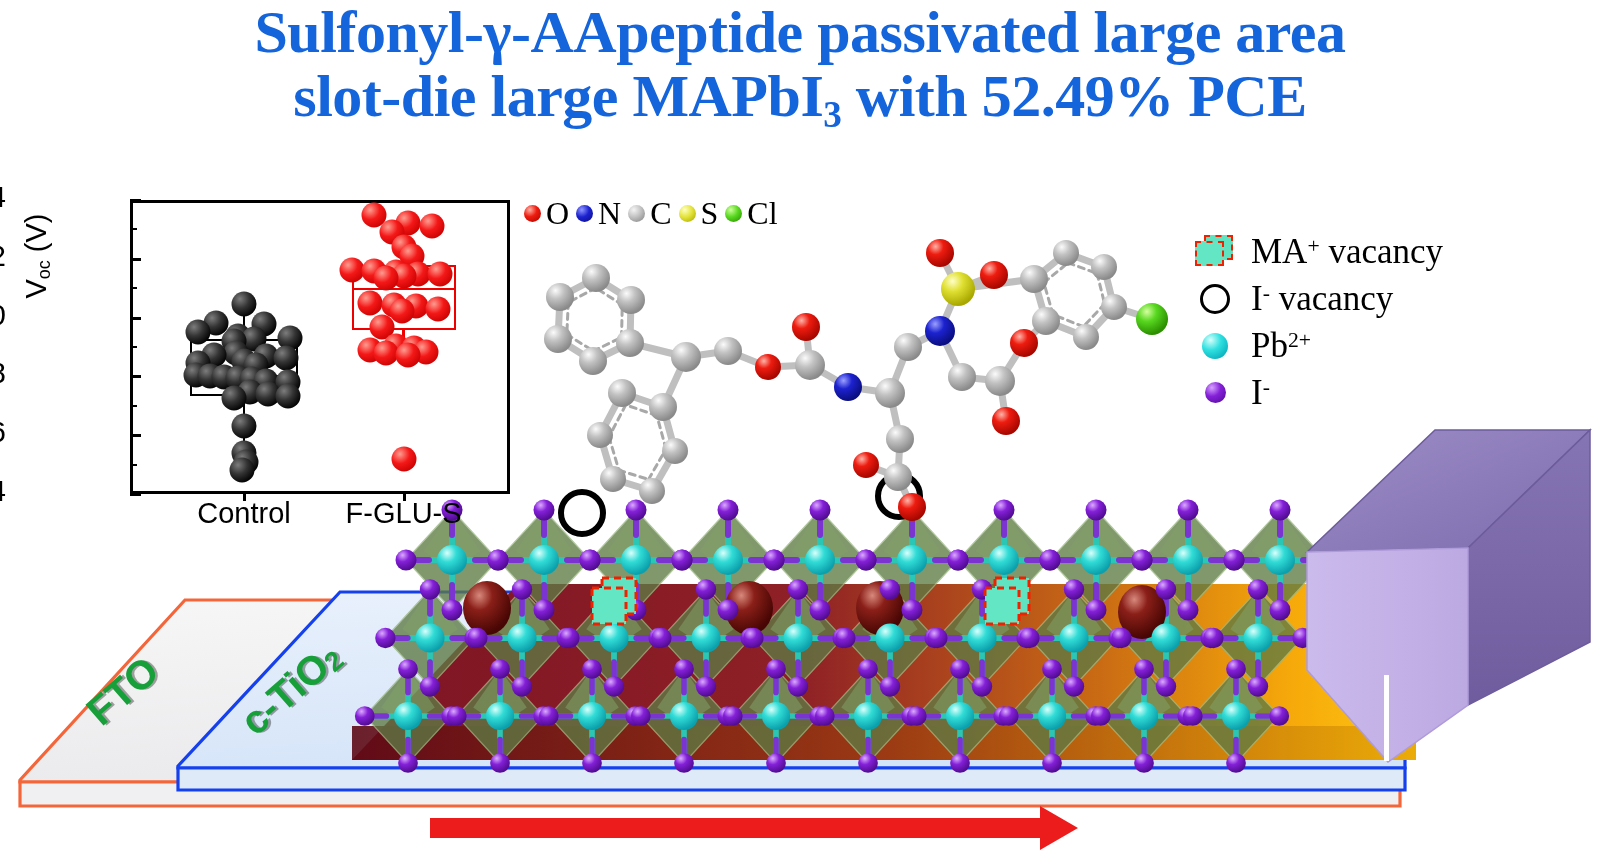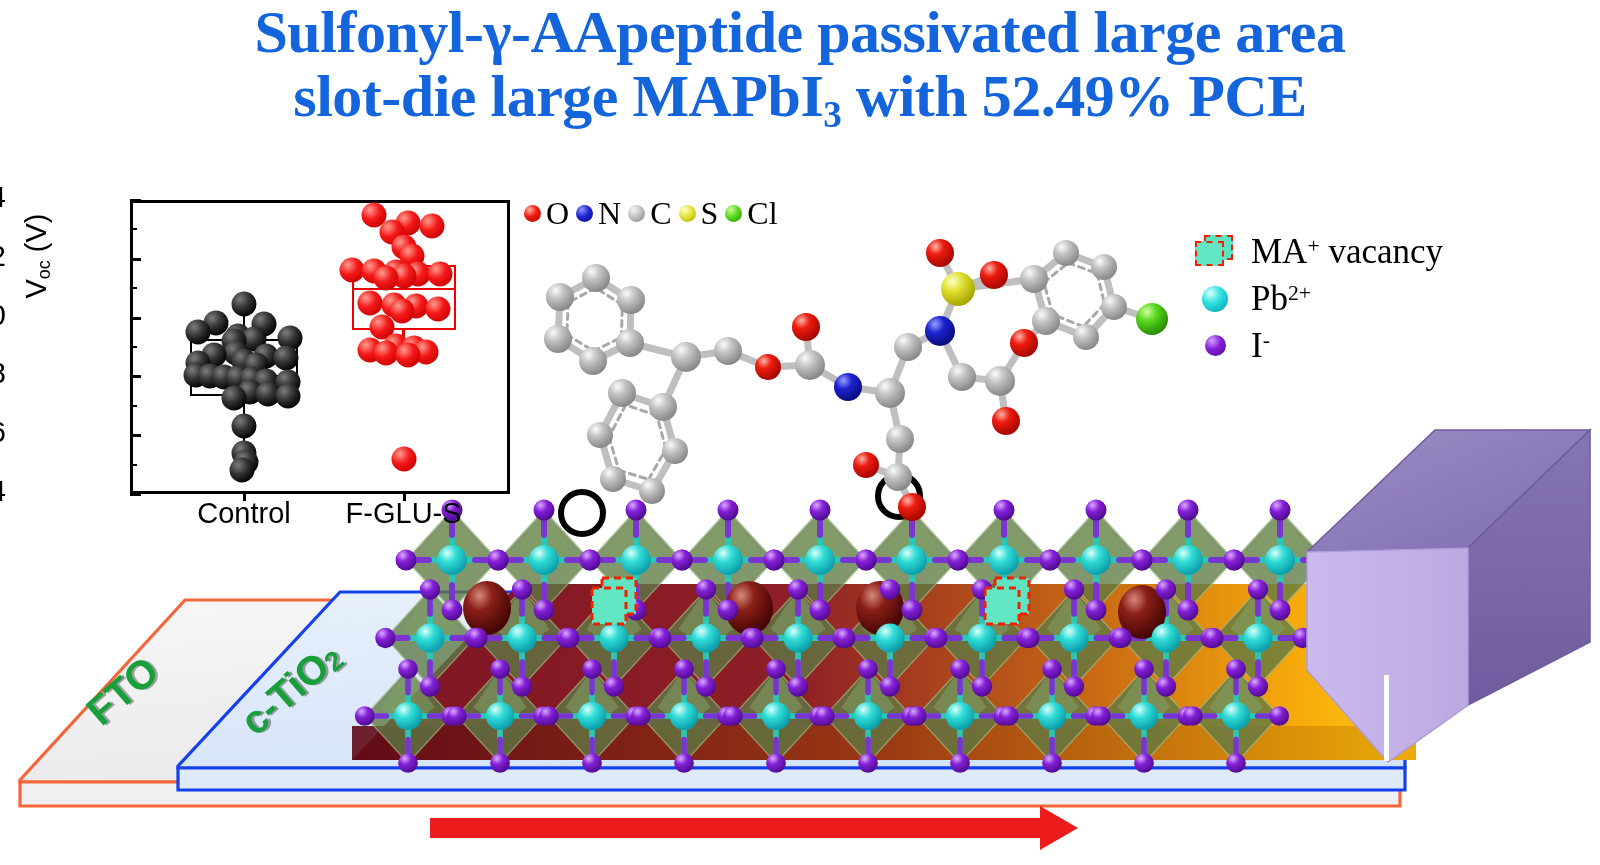--- a/index.html
+++ b/index.html
@@ -923,20 +923,26 @@
         <div class="swatch">
           <div class="vaccube">
             <div class="back"></div>
             <div class="front"></div>
           </div>
         </div>
         <div class="rltxt">MA<sup>+</sup> vacancy</div>
       </div>
       <div class="rlrow">
         <div class="swatch">
+          <div class="ivac"></div>
+        </div>
+        <div class="rltxt">I<sup>-</sup> vacancy</div>
+      </div>
+      <div class="rlrow">
+        <div class="swatch">
           <div class="ball pb"></div>
         </div>
         <div class="rltxt">Pb<sup>2+</sup></div>
       </div>
       <div class="rlrow">
         <div class="swatch">
           <div class="ball i"></div>
         </div>
         <div class="rltxt">I<sup>-</sup></div>
       </div>

